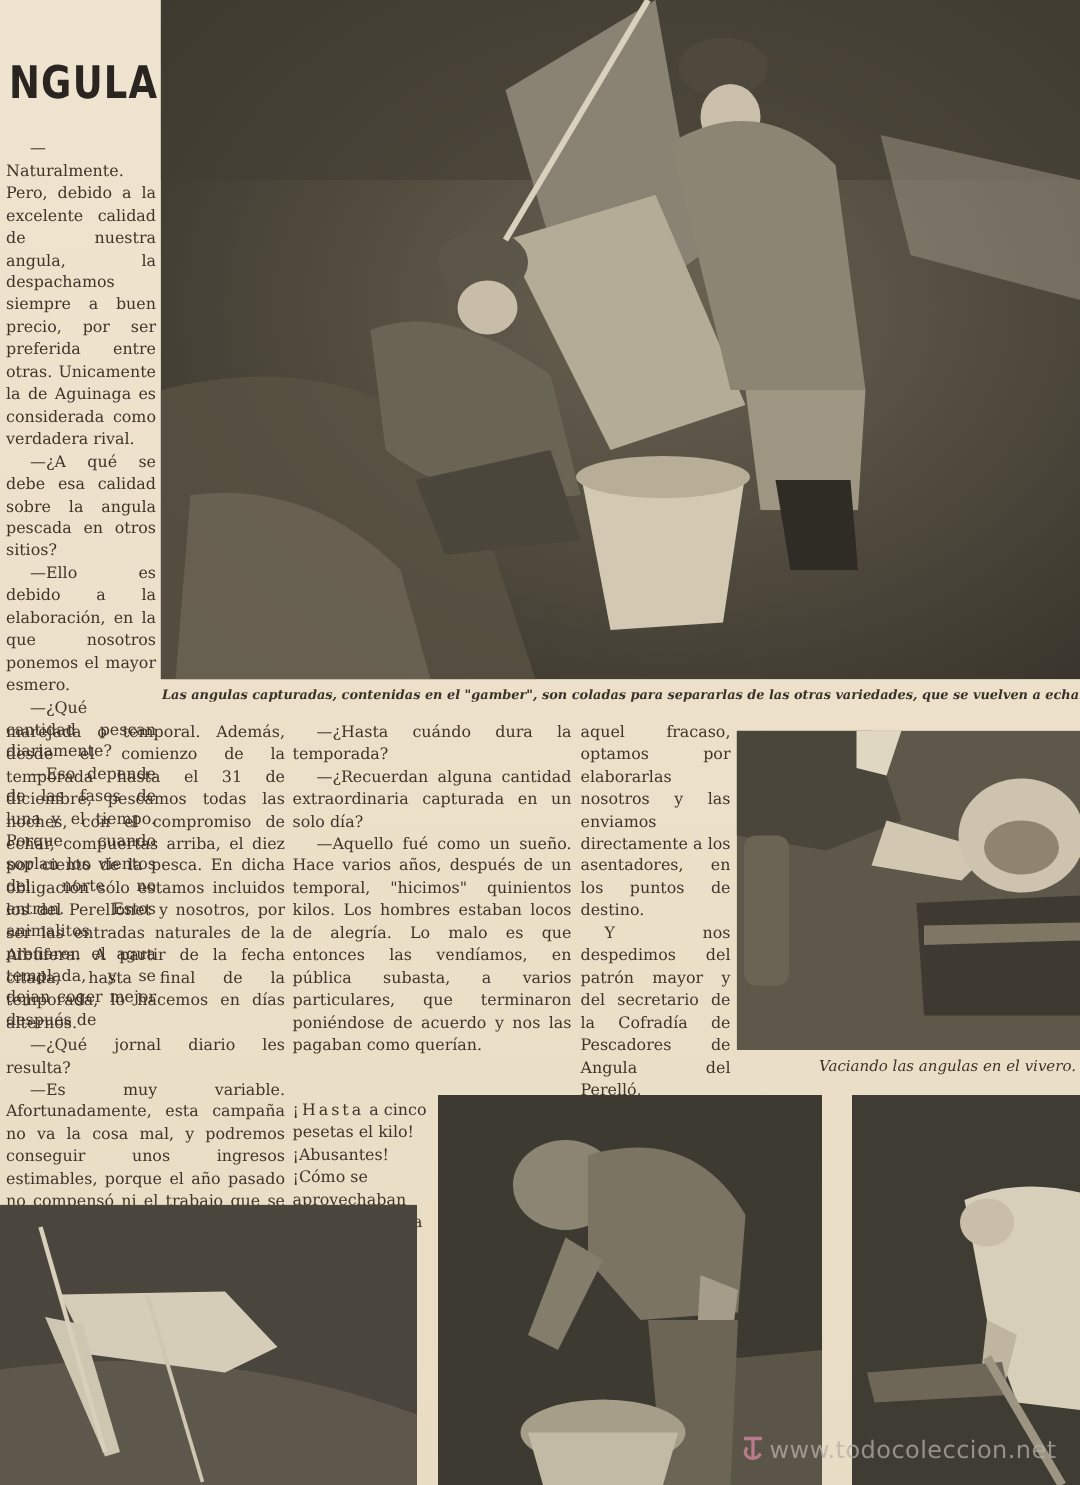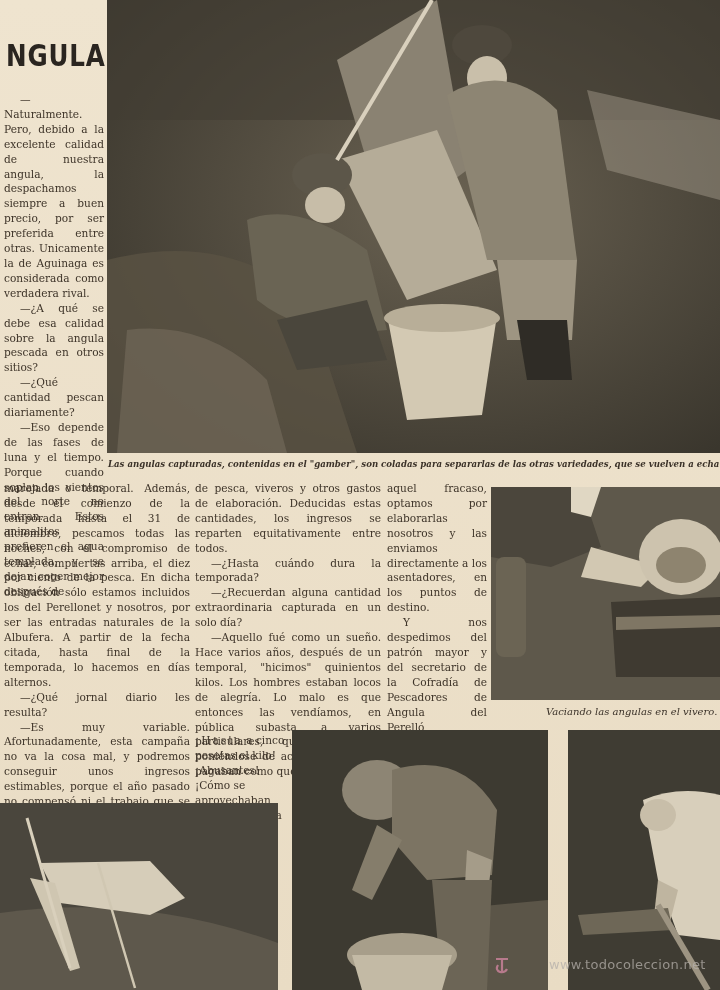--- a/index.html
+++ b/index.html
@@ -22,36 +22,37 @@
       position: absolute; font-size: 10.6px; line-height: 14.9px;
       text-align: justify; color: #3e3429;
     }
     .col p { margin: 0; text-indent: 16px; }
     .caption {
       position: absolute; font-style: italic; font-size: 9px; color: #3a3128;
       white-space: nowrap; font-weight: bold;
     }
     .watermark {
       position: absolute; font-family: "DejaVu Sans", sans-serif;
-      font-size: 13px; color: rgba(180,175,170,0.75); letter-spacing: 0.3px; margin-left: 36px;
+      font-size: 16px; color: rgba(180,175,170,0.75); letter-spacing: 0.3px;
     }
     .wm-logo { position: absolute; width: 16px; height: 18px; }
     .it { }
     .spaced { letter-spacing: 2px; text-align: right; }
   </style>
 </head>
 <body>
 
 <div class="page">
 
   <div class="title">NGULA</div>
 
   <div class="col" style="left:4px; top:92px; width:100px;">
     <p>—Naturalmente. Pero, debido a la excelente calidad de nuestra angula, la despachamos siempre a buen precio, por ser preferida entre otras. Unicamente la de Aguinaga es considerada como verdadera rival.</p>
     <p>—¿A qué se debe esa calidad sobre la angula pescada en otros sitios?</p>
+    <p>—Ello es debido a la elaboración, en la que nosotros ponemos el mayor esmero.</p>
     <p>—¿Qué cantidad pescan diariamente?</p>
     <p>—Eso depende de las fases de luna y el tiempo. Porque cuando soplan los vientos del norte no entran. Estos animalitos prefieren el agua templada, y se dejan coger mejor después de</p>
   </div>
 
   <div class="photo" style="left:107px; top:0; width:613px; height:453px;">
     <svg class="bg" width="613" height="453" viewBox="0 0 613 453">
       <defs>
         <radialGradient id="g1" cx="55%" cy="45%" r="70%">
           <stop offset="0%" stop-color="#6a6252"></stop>
           <stop offset="100%" stop-color="#3a362d"></stop>
@@ -89,21 +90,20 @@
 
   <div class="col" style="left:4px; top:481px; width:186px;">
     <p style="text-indent:0">marejada o temporal. Además, desde el comienzo de la temporada hasta el 31 de diciembre, pescamos todas las noches, con el compromiso de echar, compuertas arriba, el diez por ciento de la pesca. En dicha obligación sólo estamos incluidos los del Perellonet y nosotros, por ser las entradas naturales de la Albufera. A partir de la fecha citada, hasta final de la temporada, lo hacemos en días alternos.</p>
     <p>—¿Qué jornal diario les resulta?</p>
     <p>—Es muy variable. Afortunadamente, esta campaña no va la cosa mal, y podremos conseguir unos ingresos estimables, porque el año pasado no compensó ni el trabajo que se hizo, puesto que apenas si salimos a unas diez pesetas por noche, después de gastos e impuestos.</p>
     <p>—¿A cuánto ascienden éstos?</p>
     <p>—Este año hemos pagado unas quince mil pesetas, entre el canon y el ayuntamiento de Sueca. Además, precisa renovar y reparar las artes</p>
   </div>
 
   <div class="col" style="left:195px; top:481px; width:186px;">
-    <p style="text-indent:0">de pesca, viveros y otros gastos de elaboración. Deducidas estas cantidades, los ingresos se reparten equitativamente entre todos.</p>
     <p>—¿Hasta cuándo dura la temporada?</p>
     <p>—¿Recuerdan alguna cantidad extraordinaria capturada en un solo día?</p>
     <p>—Aquello fué como un sueño. Hace varios años, después de un temporal, "hicimos" quinientos kilos. Los hombres estaban locos de alegría. Lo malo es que entonces las vendíamos, en pública subasta, a varios particulares, que terminaron poniéndose de acuerdo y nos las pagaban como querían.</p>
   </div>
   <div class="col" style="left:195px; top:733px; width:92px; text-align:left;">
     <span class="spaced">¡Hasta</span>
     <span class="it">a cinco pesetas el kilo!</span>
     <span>¡Abusantes!</span>
     <span>¡Cómo se aprovechaban de la ignorancia del pobre!</span>
     <span class="it">En vista de</span>

